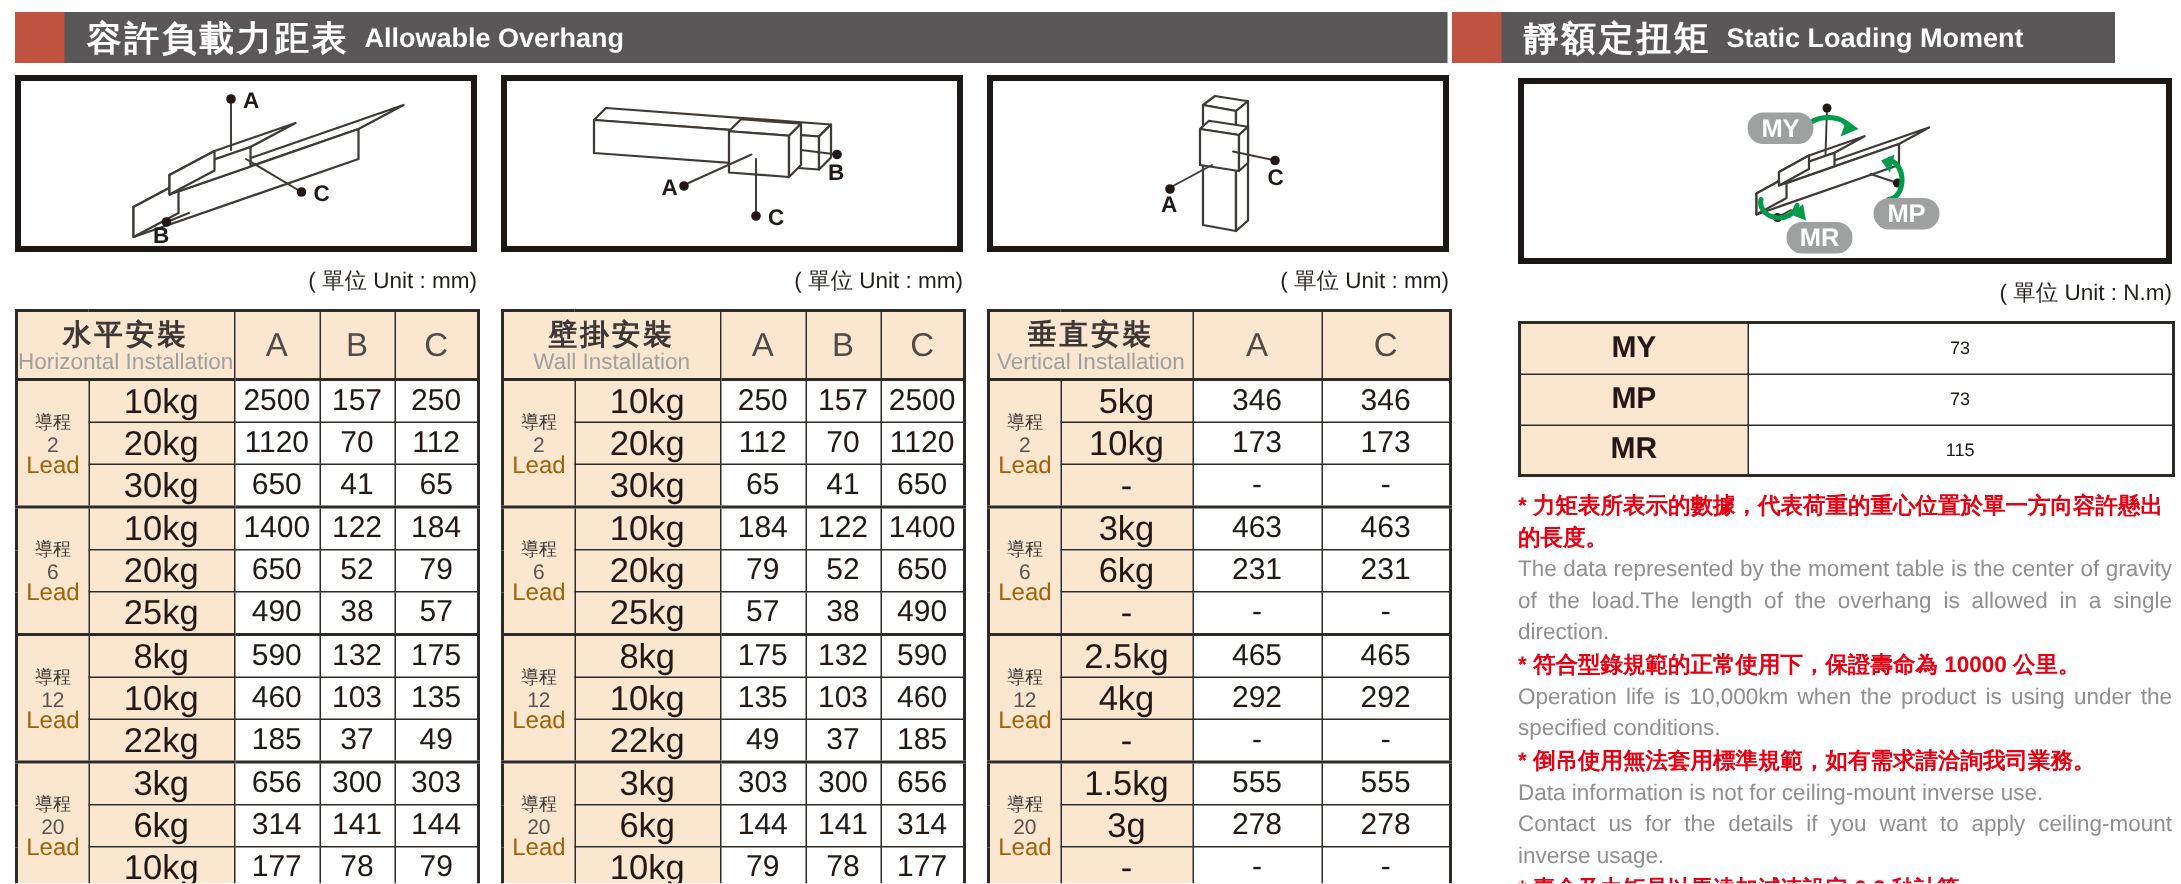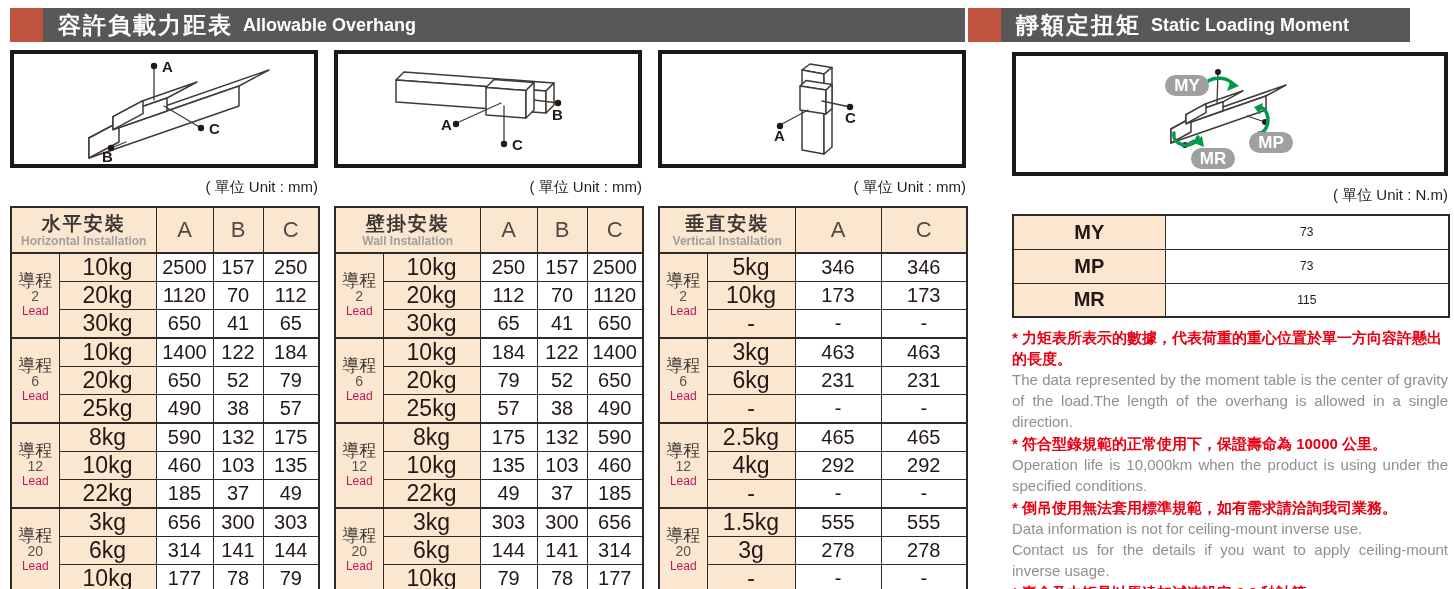--- a/index.html
+++ b/index.html
@@ -32,26 +32,26 @@
   .dbox{height:118px;border:4px solid #1d1815;background:#fff}
   .dbox svg{display:block;width:100%;height:100%}
   .unitline{height:38px;padding-top:10px;text-align:right;font-size:15px;color:#251e1c;white-space:nowrap}
 
   
   table.otable{border-collapse:collapse;table-layout:fixed;width:308px;background:#fff;border:2px solid var(--line)}
   table.otable th,table.otable td{border:1px solid var(--line);text-align:center;vertical-align:middle;padding:0;overflow:hidden}
   table.otable thead th{border-bottom-width:2px}
   .th-title{background:var(--peach);height:46px}
   .t-zh{font-size:19px;color:#3d3835;letter-spacing:2px;line-height:22px}
-  .t-en{font-size:12px;color:var(--graytx);line-height:13px;font-weight:bold}
+  .t-en{font-size:15px;color:var(--graytx);line-height:13px;font-weight:normal}
   .th-col{background:var(--peach);font-size:22px;font-weight:normal;color:#514b48}
   td.g{background:var(--peach);line-height:1.05;color:#3d3835}
-  .g-zh{font-size:17px;line-height:16px}
+  .g-zh{font-size:12px;line-height:16px}
   .g-num{font-size:14px;line-height:15px;color:#595450}
-  .g-en{font-size:12px;line-height:14px;color:#be185d}
+  .g-en{font-size:16px;line-height:14px;color:#a16207}
   td.load{background:var(--peach);font-size:23px;height:27px;color:var(--dark)}
   td.v{background:#fff;font-size:20px;color:var(--dark)}
   tr.gs td{border-top-width:2px}
 
   
   #rcol{position:absolute;left:1012px;top:52px;width:436px}
   .dboxr{height:124px;border:4px solid #1d1815;background:#fff}
   .dboxr svg{display:block;width:100%;height:100%}
   table.mtable{border-collapse:collapse;table-layout:fixed;width:436px;border:2px solid var(--line);background:#fff}
   table.mtable td{border:1px solid var(--line);height:34px;text-align:center;vertical-align:middle}

